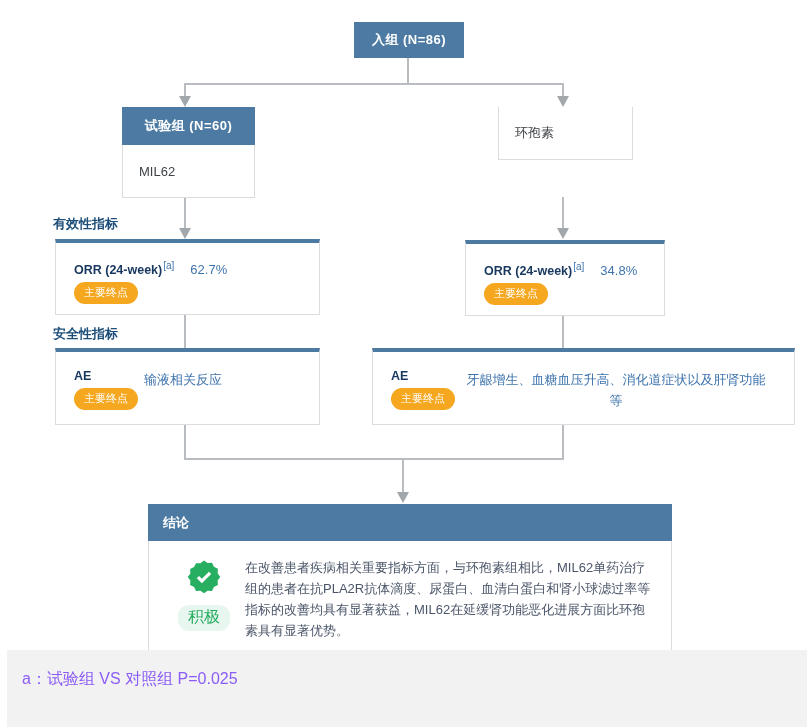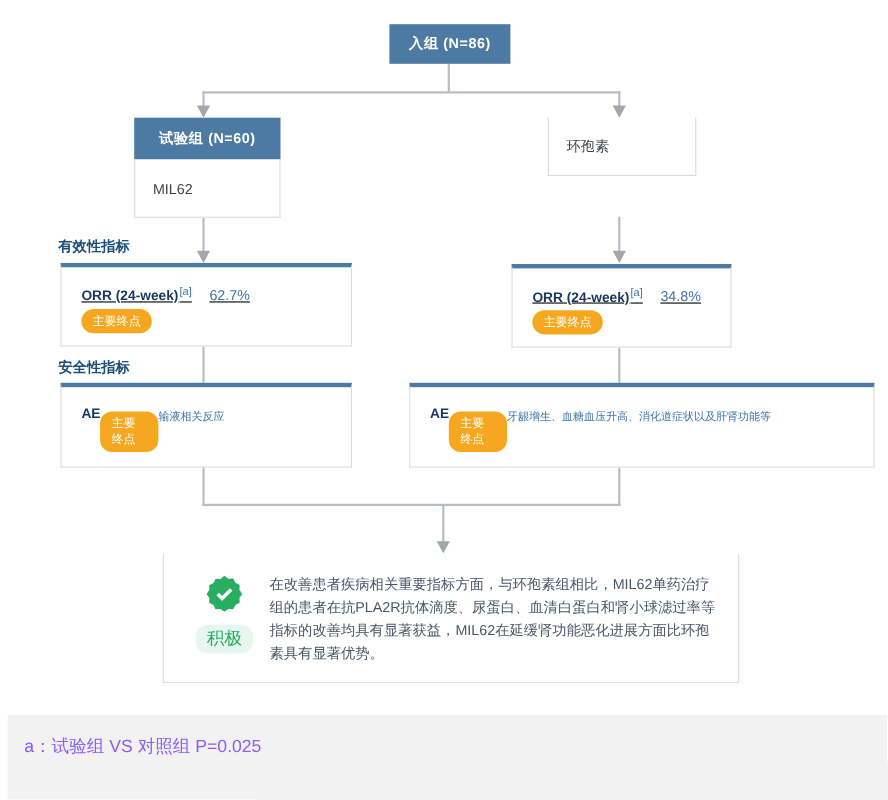--- a/index.html
+++ b/index.html
@@ -17,29 +17,29 @@
               display:flex;align-items:center;justify-content:center;letter-spacing:.5px;}
   .group-box{position:absolute;}
   .group-header{height:38px;display:flex;align-items:center;justify-content:center;letter-spacing:.5px;}
   .group-body{height:52px;background:#fff;border:1px solid #dcdcdc;border-top:none;
               display:flex;align-items:center;padding-left:16px;font-size:13px;color:#3f4347;}
 
   .section-label{position:absolute;left:53px;font-size:13px;font-weight:bold;color:#1d4e79;}
 
   .metric-box{position:absolute;background:#fff;border:1px solid #dcdcdc;
               border-top:4px solid #4d7aa2;box-sizing:border-box;padding:17px 18px 0 18px;}
-  .metric-row{display:flex;align-items:flex-end;text-decoration:underline;}
+  .metric-row{display:flex;align-items:flex-end;}
   .metric-name{font-size:12.5px;font-weight:bold;color:#17375e;white-space:nowrap;}
   .metric-name sup{color:#3f74ad;font-weight:normal;font-size:10px;margin-left:1px;}
   .metric-value{font-size:13px;color:#3f74ad;margin-left:16px;}
   .badge{display:inline-block;background:#f5a71f;color:#ffffff;font-size:11px;
          padding:3px 10px 4px 10px;border-radius:11px;margin-top:5px;}
   .ae-flex{display:flex;}
-  .ae-left{width:70px;flex:0 0 70px;display:flex;flex-direction:row;align-items:flex-start;}
-  .ae-desc{font-size:10px;color:#3f74ad;line-height:21px;}
+  .ae-left{width:70px;flex:0 0 70px;display:flex;flex-direction:column;align-items:flex-start;}
+  .ae-desc{font-size:13px;color:#3f74ad;line-height:21px;text-align:center;}
 
   .conclusion-box{position:absolute;left:148px;top:504px;width:524px;}
   .conclusion-header{height:37px;display:flex;align-items:center;padding-left:15px;box-sizing:border-box;}
   .conclusion-body{background:#fff;border:1px solid #dcdcdc;border-top:none;display:flex;
                    padding:14px 14px 16px 14px;box-sizing:border-box;}
   .verdict-col{flex:0 0 82px;display:flex;flex-direction:column;align-items:center;padding-top:4px;}
   .verdict-pill{margin-top:10px;background:#e7f6ee;color:#27ae60;font-size:16px;
                 padding:2px 10px 3px 10px;border-radius:11px;}
   .conclusion-text{flex:1;font-size:13px;color:#4a5568;line-height:21px;padding-top:2px;}
 
@@ -115,20 +115,21 @@
 
   <div class="metric-box ae-flex" style="left:372px;top:348px;width:423px;height:77px;">
     <div class="ae-left">
       <span class="metric-name">AE</span>
       <span class="badge">主要终点</span>
     </div>
     <div class="ae-desc" style="width:310px;">牙龈增生、血糖血压升高、消化道症状以及肝肾功能等</div>
   </div>
 
   <div class="conclusion-box">
+    <div class="conclusion-header steel">结论</div>
     <div class="conclusion-body">
       <div class="verdict-col">
         <svg width="36" height="36" viewBox="0 0 24 24">
           <path fill="#27ae60" d="M12 1l2.39 1.71 2.93-.15 1.3 2.63 2.63 1.3-.15 2.93L22.81 12l-1.71 2.39.15 2.93-2.63 1.3-1.3 2.63-2.93-.15L12 22.81l-2.39-1.71-2.93.15-1.3-2.63-2.63-1.3.15-2.93L1.19 12l1.71-2.39-.15-2.93 2.63-1.3 1.3-2.63 2.93.15z"></path>
           <path fill="#ffffff" d="M10.6 16.2l-3.4-3.4 1.5-1.5 1.9 1.9 4.7-4.7 1.5 1.5z"></path>
         </svg>
         <span class="verdict-pill">积极</span>
       </div>
       <div class="conclusion-text">在改善患者疾病相关重要指标方面，与环孢素组相比，MIL62单药治疗组的患者在抗PLA2R抗体滴度、尿蛋白、血清白蛋白和肾小球滤过率等指标的改善均具有显著获益，MIL62在延缓肾功能恶化进展方面比环孢素具有显著优势。</div>
     </div>

